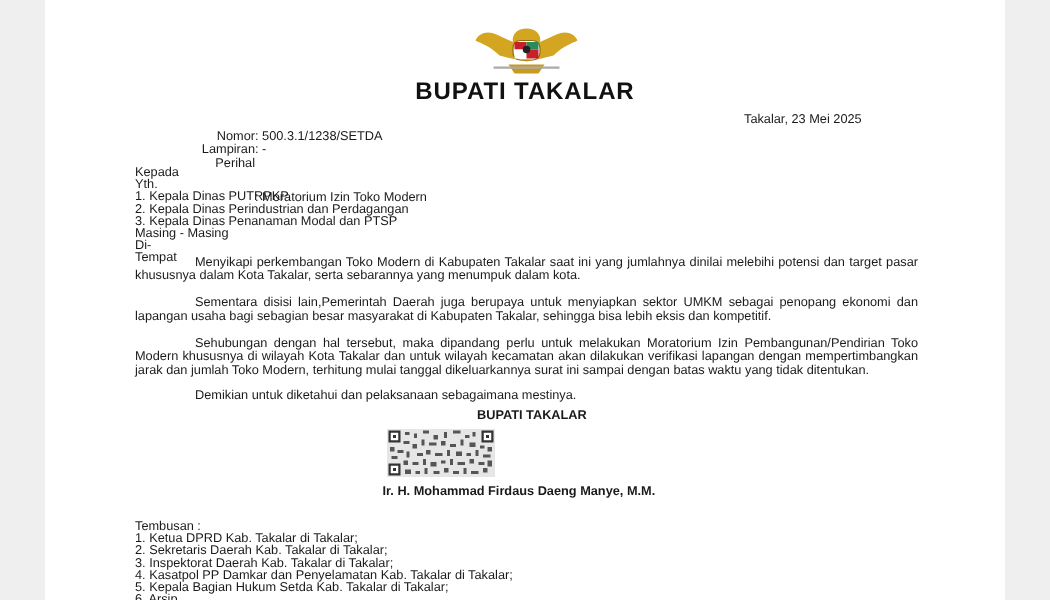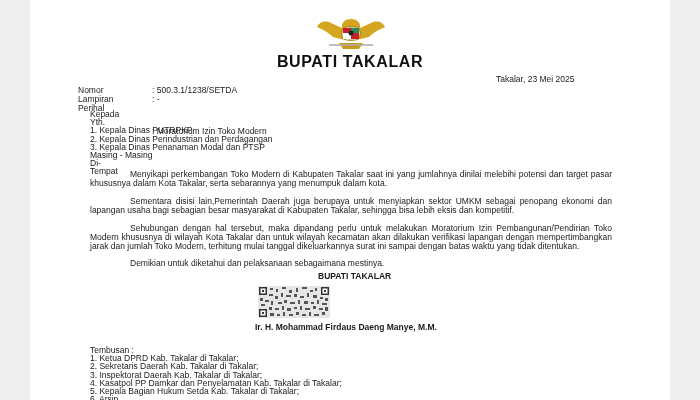--- a/index.html
+++ b/index.html
@@ -12,21 +12,21 @@
   .page {
     position: absolute; left: 30px; top: 0; width: 640px; height: 400px;
     background: #ffffff;
   }
   .emblem { position: absolute; left: 311px; top: 15px; width: 80px; height: 38px; }
   .title {
     position: absolute; left: 0; width: 700px; top: 53px; text-align: center;
     font-weight: bold; font-size: 16px; letter-spacing: 0.6px; color: #111;
   }
   .date { position: absolute; left: 496px; top: 74px; font-size: 8.5px; }
-  .meta { position: absolute; left: 78px; top: 86px; font-size: 8.5px; line-height: 9px; }
+  .meta { position: absolute; left: 96px; top: 86px; font-size: 8.5px; line-height: 9px; text-align: right; }
   .meta .row { display: flex; }
   .meta .k { width: 74px; }
   .meta .v { }
   .meta .bold { font-weight: normal; margin-top: 23px; }
   .addr { position: absolute; left: 90px; top: 110px; font-size: 8.5px; line-height: 8.2px; }
   .para {
     position: absolute; left: 90px; width: 522px; font-size: 8.5px; line-height: 9.2px;
     text-align: justify; text-indent: 40px;
   }
   .p1 { top: 170px; }

